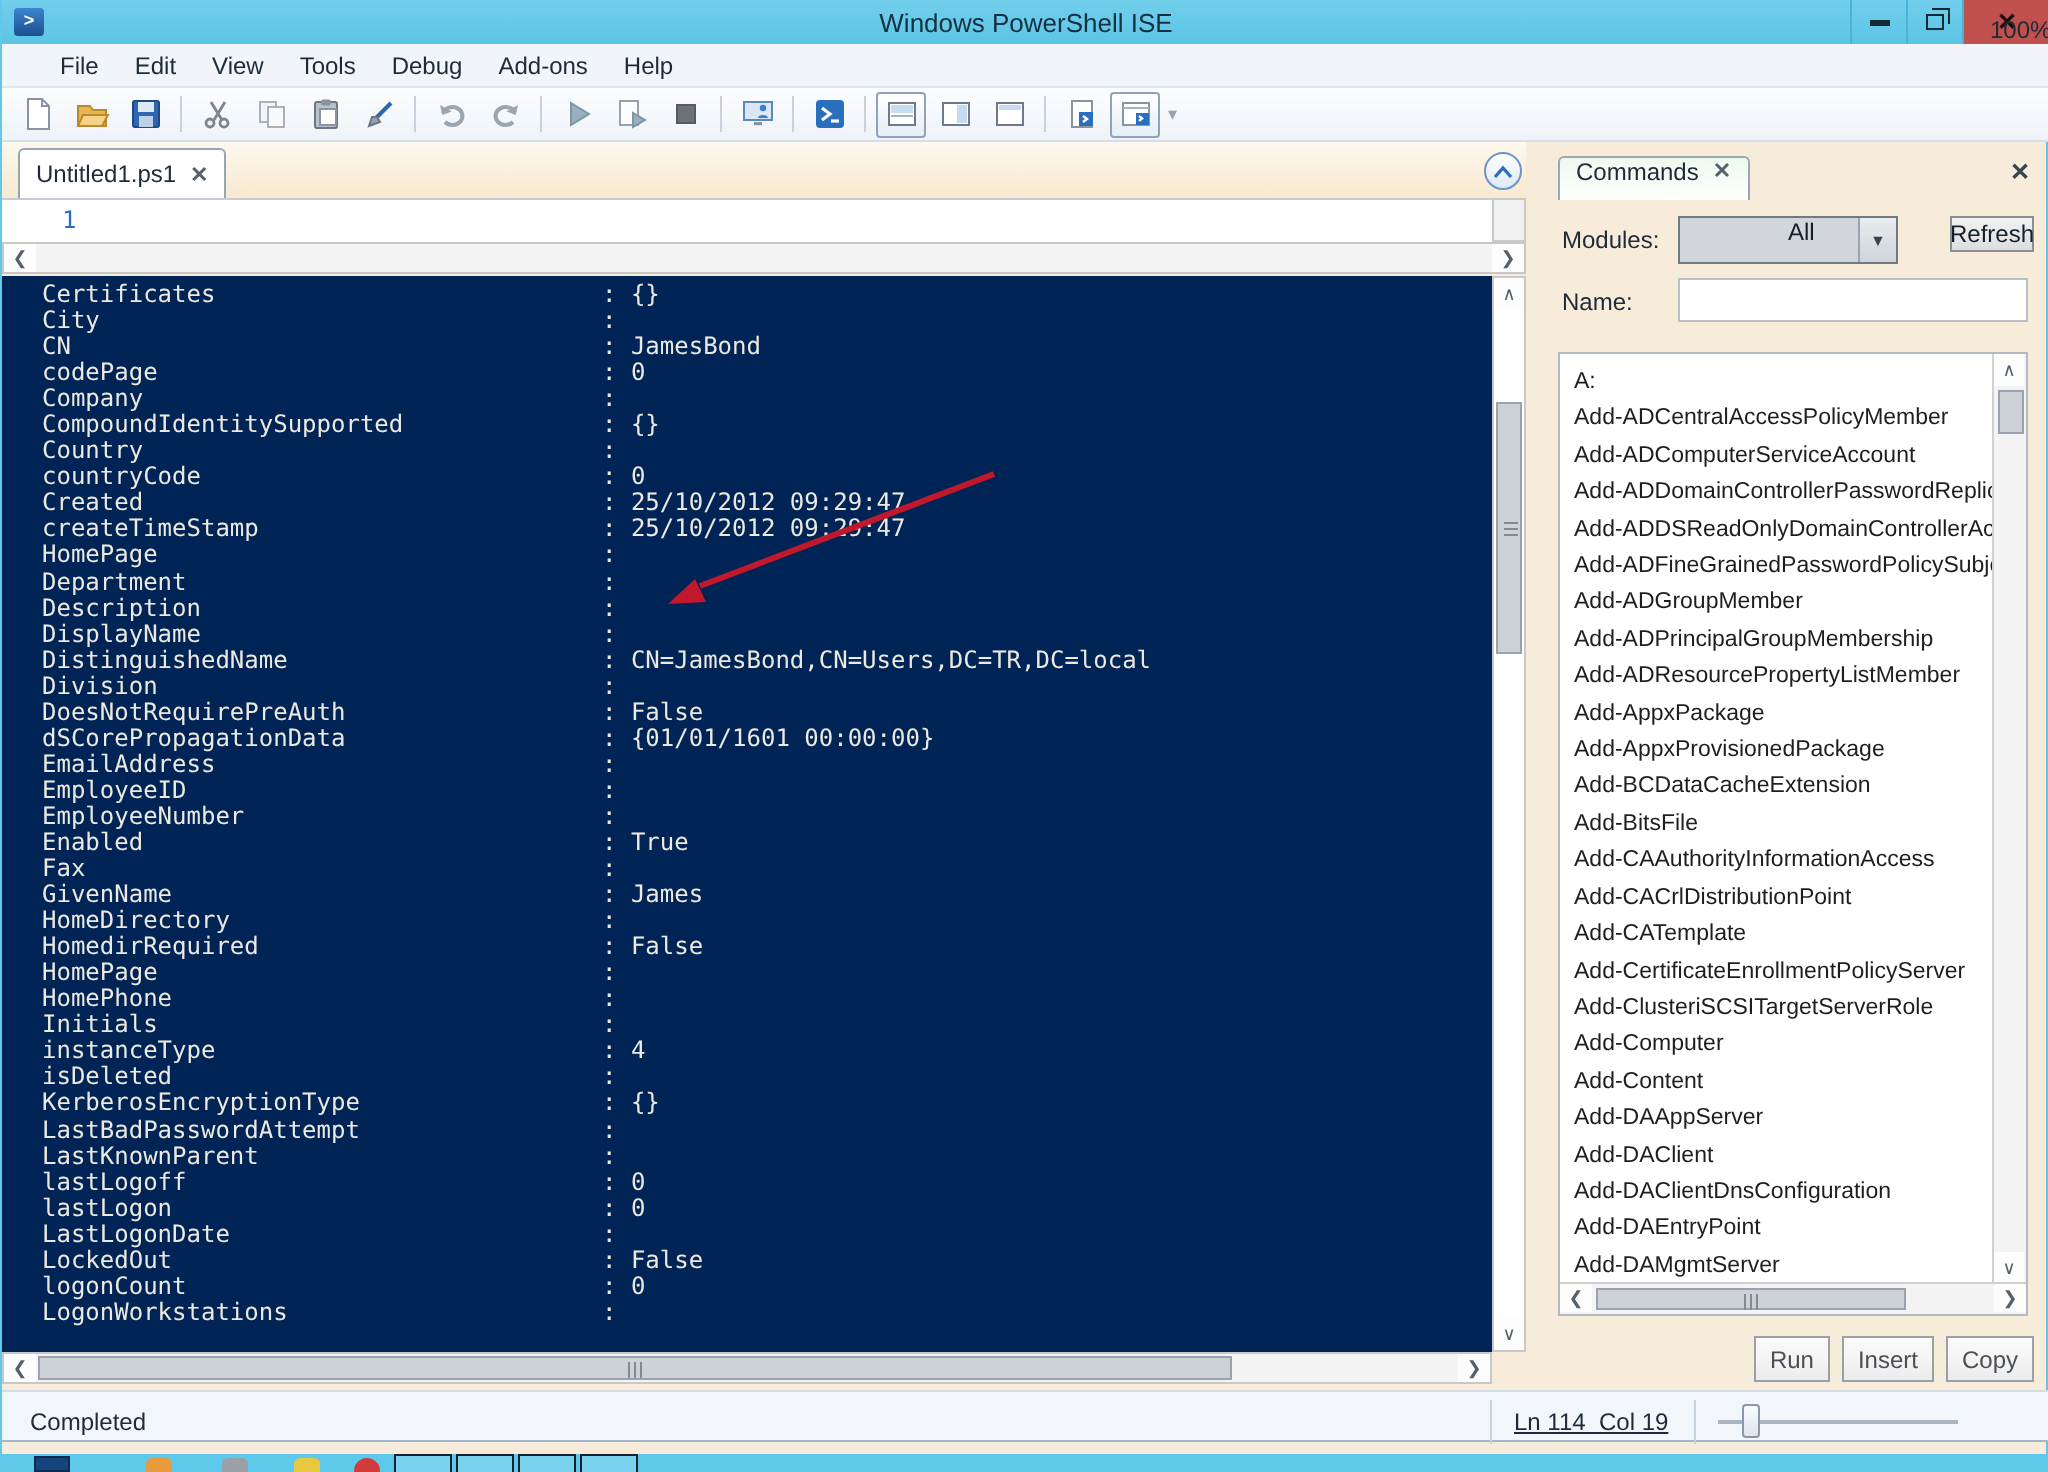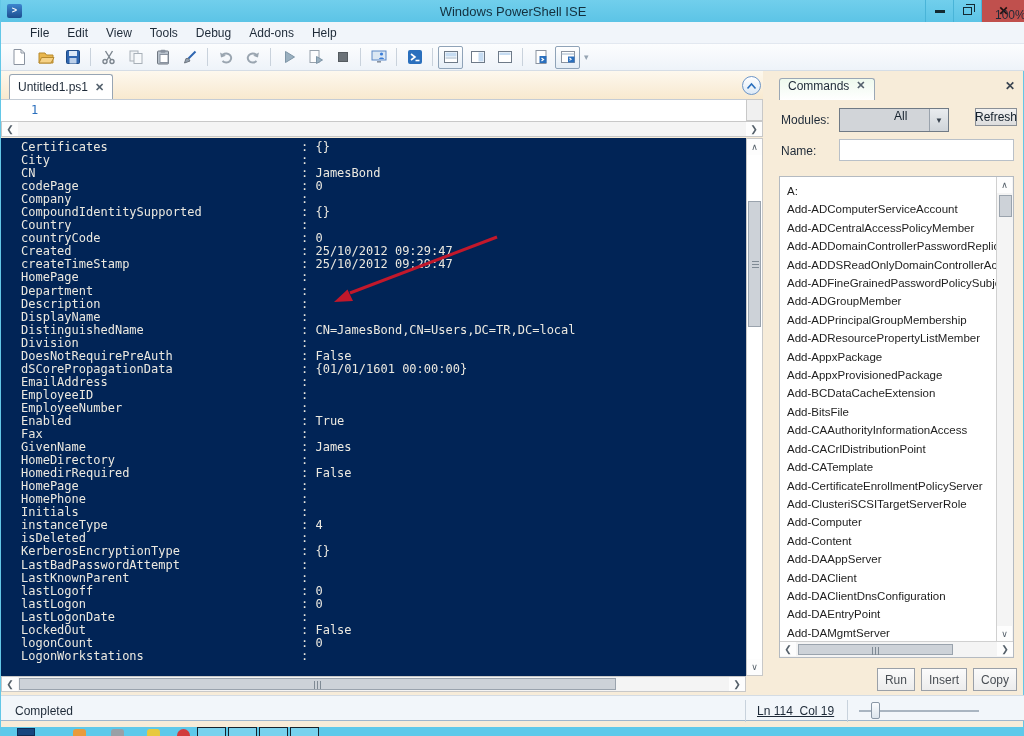--- a/index.html
+++ b/index.html
@@ -441,22 +441,22 @@
     </div>
     <div id="refresh-btn">Refresh</div>
 
     <div class="frow-label" style="top:73px">Name:</div>
     <input id="name-input" value="" style="">
 
     <div id="cmd-listbox">
       <div id="cmd-list">
 
       <div class="cmd-item">A:</div>
+          <div class="cmd-item">Add-ADCentralAccessPolicyMember</div>
           <div class="cmd-item">Add-ADComputerServiceAccount</div>
-          <div class="cmd-item">Add-ADCentralAccessPolicyMember</div>
           <div class="cmd-item">Add-ADDomainControllerPasswordReplicat</div>
           <div class="cmd-item">Add-ADDSReadOnlyDomainControllerAcco</div>
           <div class="cmd-item">Add-ADFineGrainedPasswordPolicySubject</div>
           <div class="cmd-item">Add-ADGroupMember</div>
           <div class="cmd-item">Add-ADPrincipalGroupMembership</div>
           <div class="cmd-item">Add-ADResourcePropertyListMember</div>
           <div class="cmd-item">Add-AppxPackage</div>
           <div class="cmd-item">Add-AppxProvisionedPackage</div>
           <div class="cmd-item">Add-BCDataCacheExtension</div>
           <div class="cmd-item">Add-BitsFile</div>

